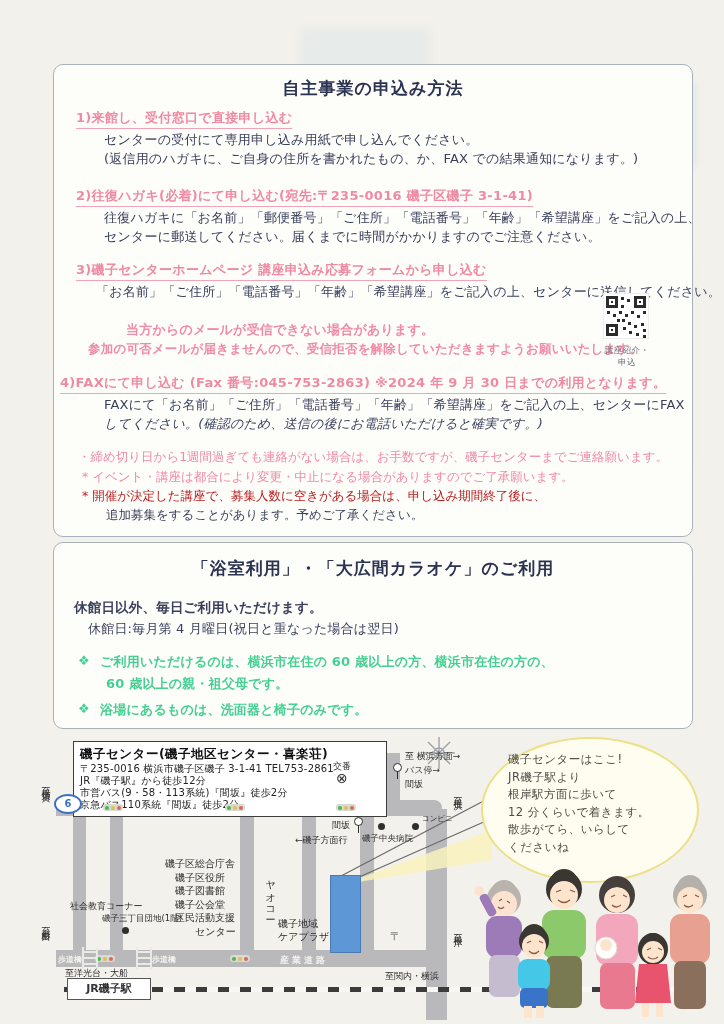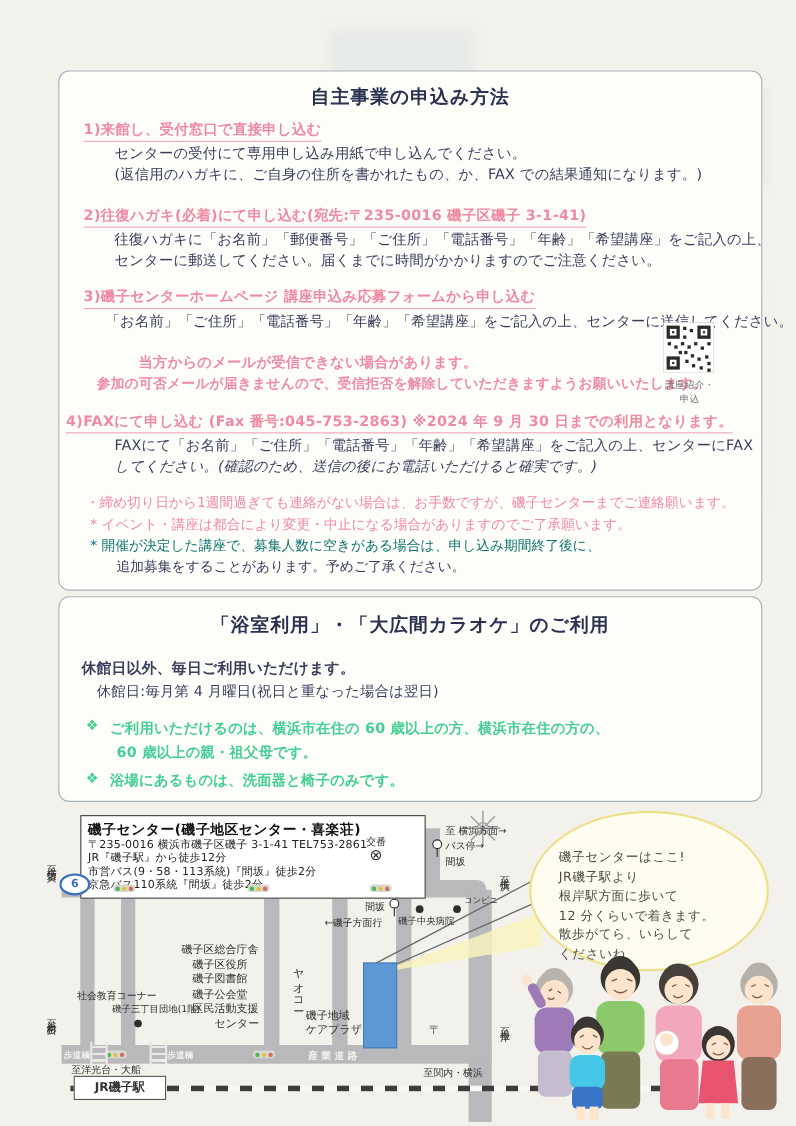--- a/index.html
+++ b/index.html
@@ -52,21 +52,21 @@
     background:#fff;color:#3a6fc4;font-size:10px;font-weight:bold;text-align:center;line-height:16px;
   }
   .bldg{position:absolute;background:#5d97d5;border:1px solid #4a7ab2;}
   .rail{position:absolute;height:5px;background:repeating-linear-gradient(90deg,#3c3c3c 0 11px,#f7f7f3 11px 22px);}
   .stationbox{position:absolute;background:#fff;border:1.5px solid #555;font-size:11px;font-weight:bold;color:#333;
     text-align:center;line-height:19px;}
   .bubble{
     position:absolute;left:441px;top:2px;width:214px;height:142px;
     background:#fffdf0;border:2px solid #ece089;border-radius:50%;
   }
-  .bubble-text{position:absolute;left:468px;top:16px;font-size:11.5px;color:#4c4c46;line-height:17.5px;letter-spacing:.5px;margin-top:20px;}
+  .bubble-text{position:absolute;left:468px;top:16px;font-size:11.5px;color:#4c4c46;line-height:17.5px;letter-spacing:.5px;}
   .qrwrap{position:absolute;}
   .qrcap{font-size:8.5px;color:#6a6f78;margin-top:2px;text-align:center;letter-spacing:.5px;}
   .white-road-label{position:absolute;color:#f2f2ee;font-weight:bold;font-size:9px;letter-spacing:3px;white-space:nowrap;}
 </style>
 </head>
 <body>
 
 <div class="ghost" style="left:450px;top:82px;width:245px;height:85px;background:rgba(150,195,225,.22);"></div>
 <div class="ghost" style="left:300px;top:28px;width:130px;height:42px;background:rgba(160,200,225,.14);"></div>
 <div class="ghost" style="left:500px;top:580px;width:190px;height:140px;background:rgba(140,205,180,.10);"></div>
@@ -125,21 +125,21 @@
     </svg>
     <div class="qrcap">講座紹介・申込</div>
   </div>
 
   <div class="h-pink" style="left:6px;top:309px;">4)FAXにて申し込む (Fax 番号:045-753-2863) ※2024 年 9 月 30 日までの利用となります。</div>
   <div class="bline" style="left:50px;top:331px;">FAXにて「お名前」「ご住所」「電話番号」「年齢」「希望講座」をご記入の上、センターにFAX</div>
   <div class="bline" style="left:50px;top:350px;font-style:italic;">してください。(確認のため、送信の後にお電話いただけると確実です。)</div>
 
   <div class="fnote pink" style="left:24px;top:384px;">・締め切り日から1週間過ぎても連絡がない場合は、お手数ですが、磯子センターまでご連絡願います。</div>
   <div class="fnote pink" style="left:28px;top:404px;">* イベント・講座は都合により変更・中止になる場合がありますのでご了承願います。</div>
-  <div class="fnote" style="left:28px;top:423px;color:#0f766e;">* 開催が決定した講座で、募集人数に空きがある場合は、申し込み期間終了後に、</div>
+  <div class="fnote" style="left:28px;top:423px;color:#b91c1c;">* 開催が決定した講座で、募集人数に空きがある場合は、申し込み期間終了後に、</div>
   <div class="fnote" style="left:52px;top:442px;color:#3a3f5c;">追加募集をすることがあります。予めご了承ください。</div>
 </div>
 
 <div class="box" style="top:542px;height:185px;">
   <div class="sec-title" style="top:14px;">「浴室利用」・「大広間カラオケ」のご利用</div>
   <div class="bline bold" style="left:20px;top:56px;font-size:13.5px;">休館日以外、毎日ご利用いただけます。</div>
   <div class="bline" style="left:34px;top:77px;">休館日:毎月第 4 月曜日(祝日と重なった場合は翌日)</div>
 
   <div class="bline green bold" style="left:24px;top:110px;">❖</div>
   <div class="bline green bold" style="left:46px;top:110px;">ご利用いただけるのは、横浜市在住の 60 歳以上の方、横浜市在住の方の、</div>

